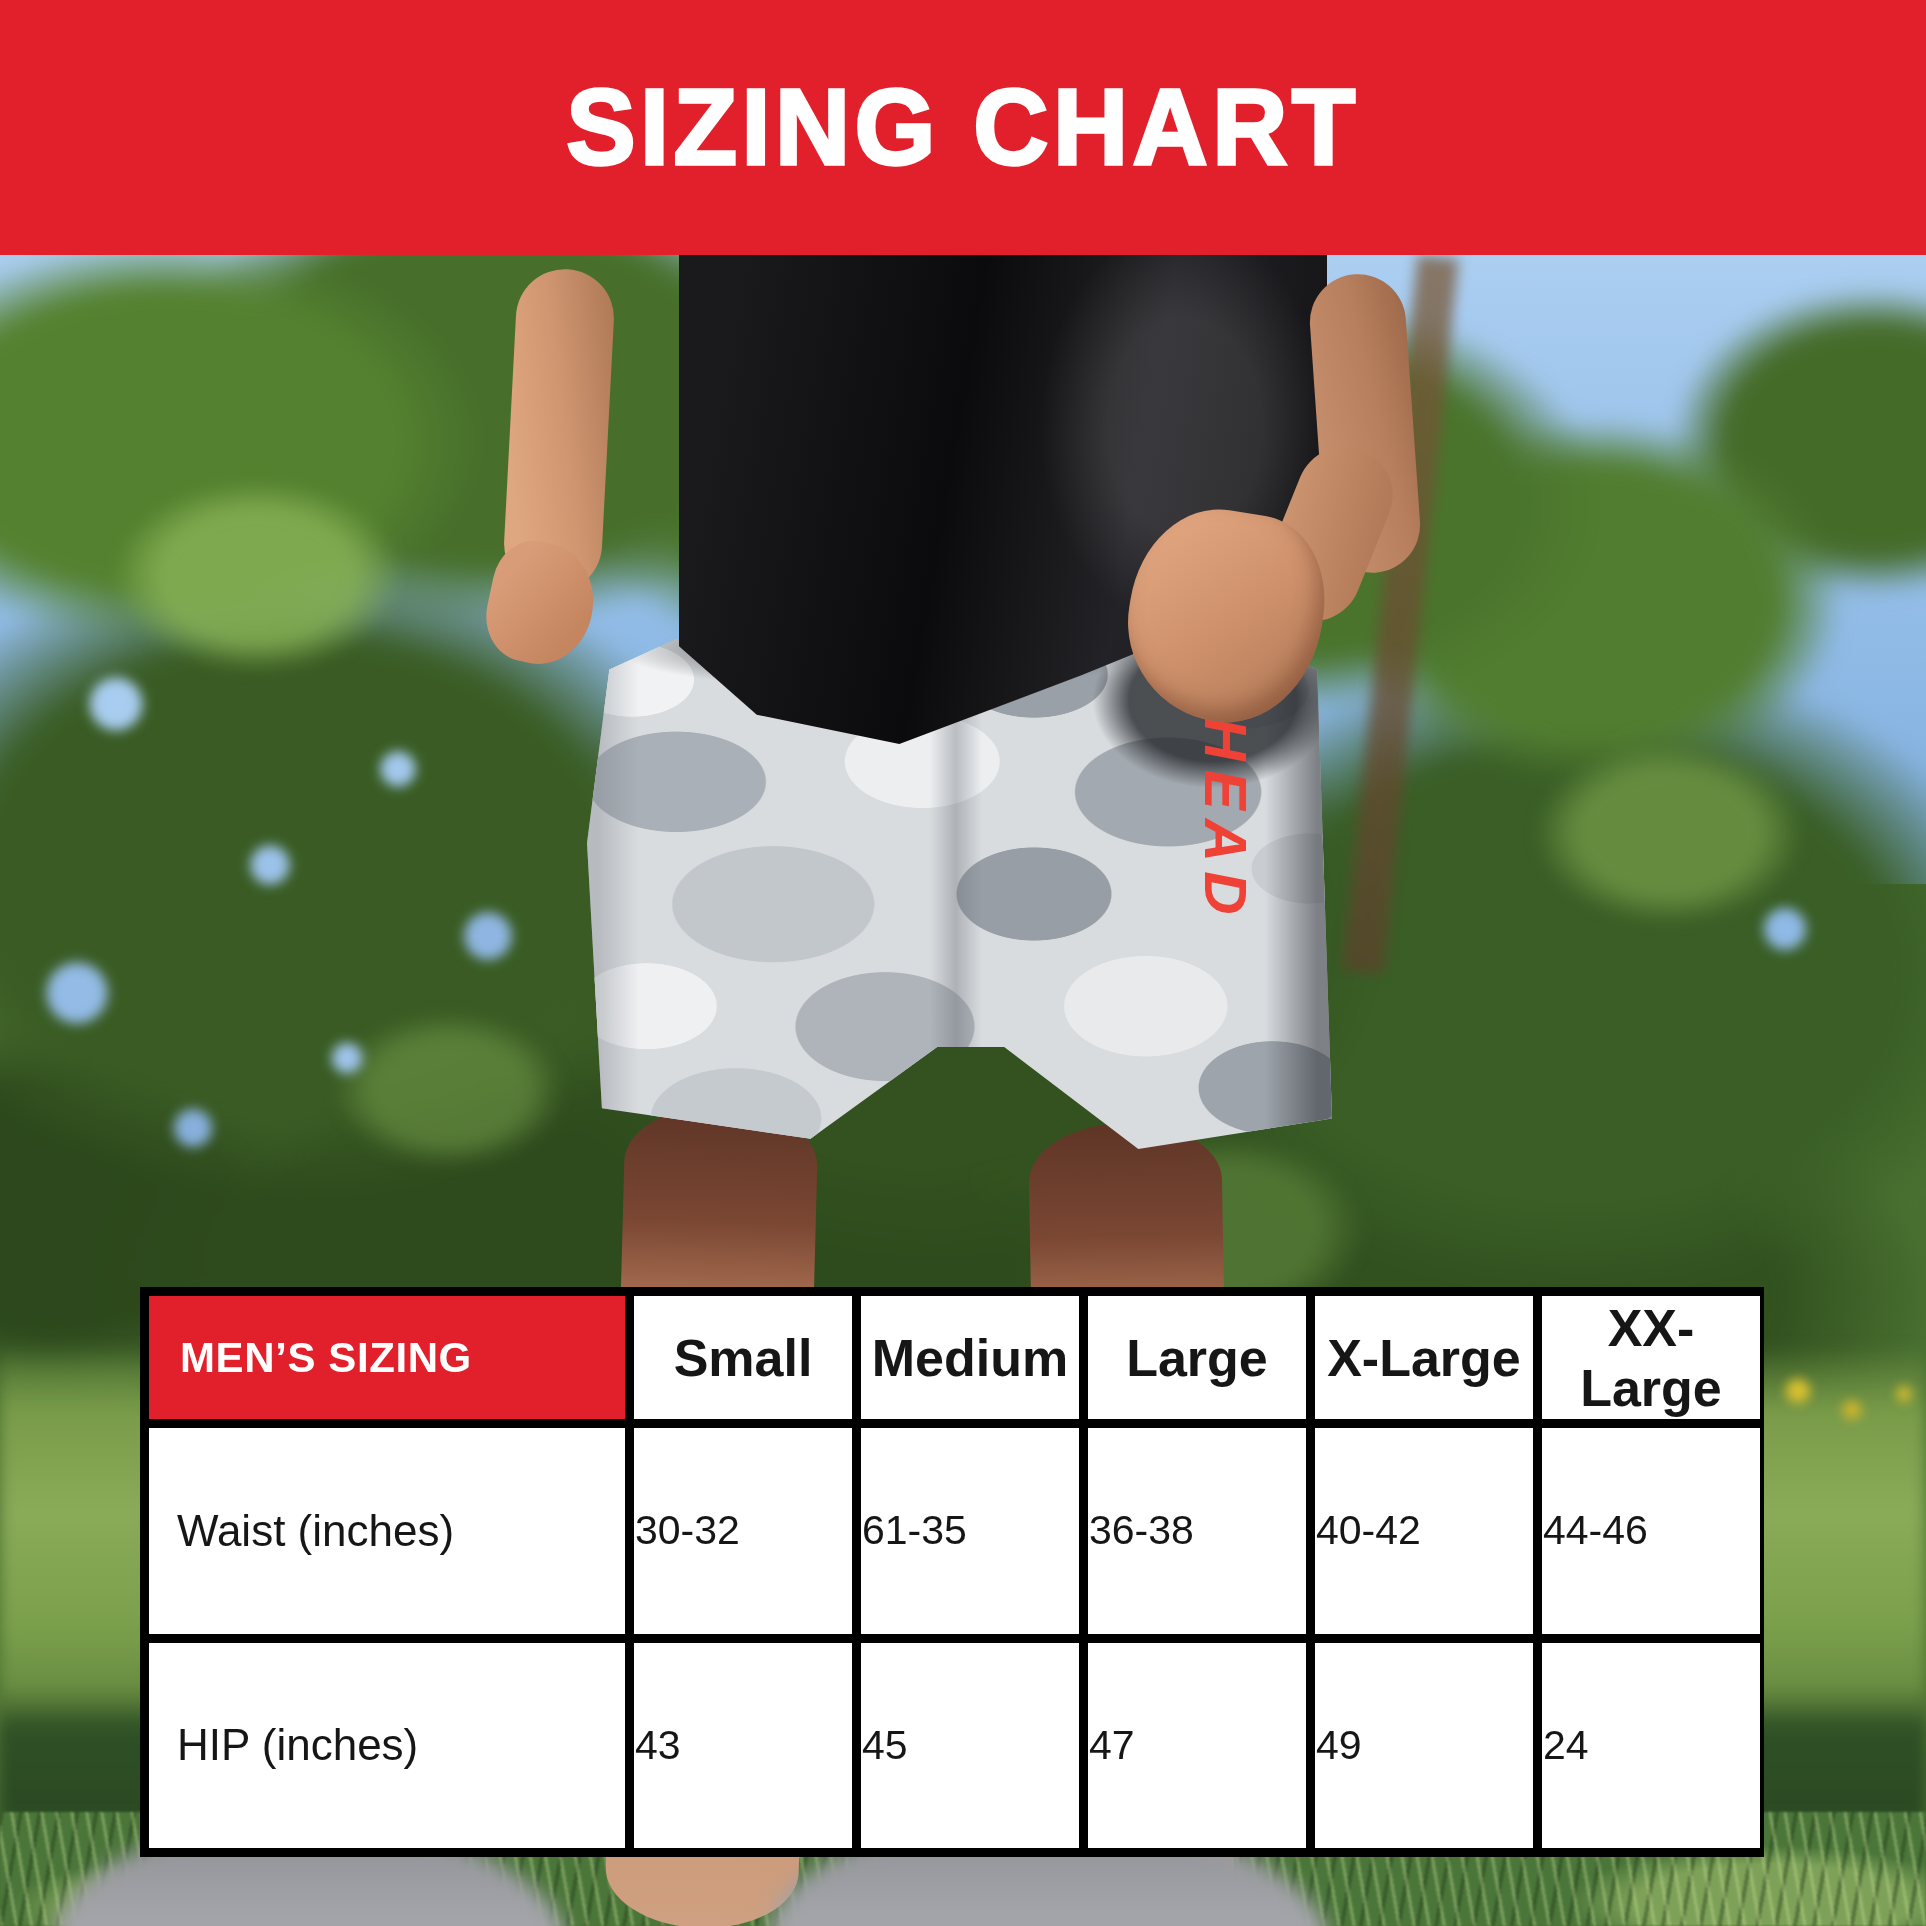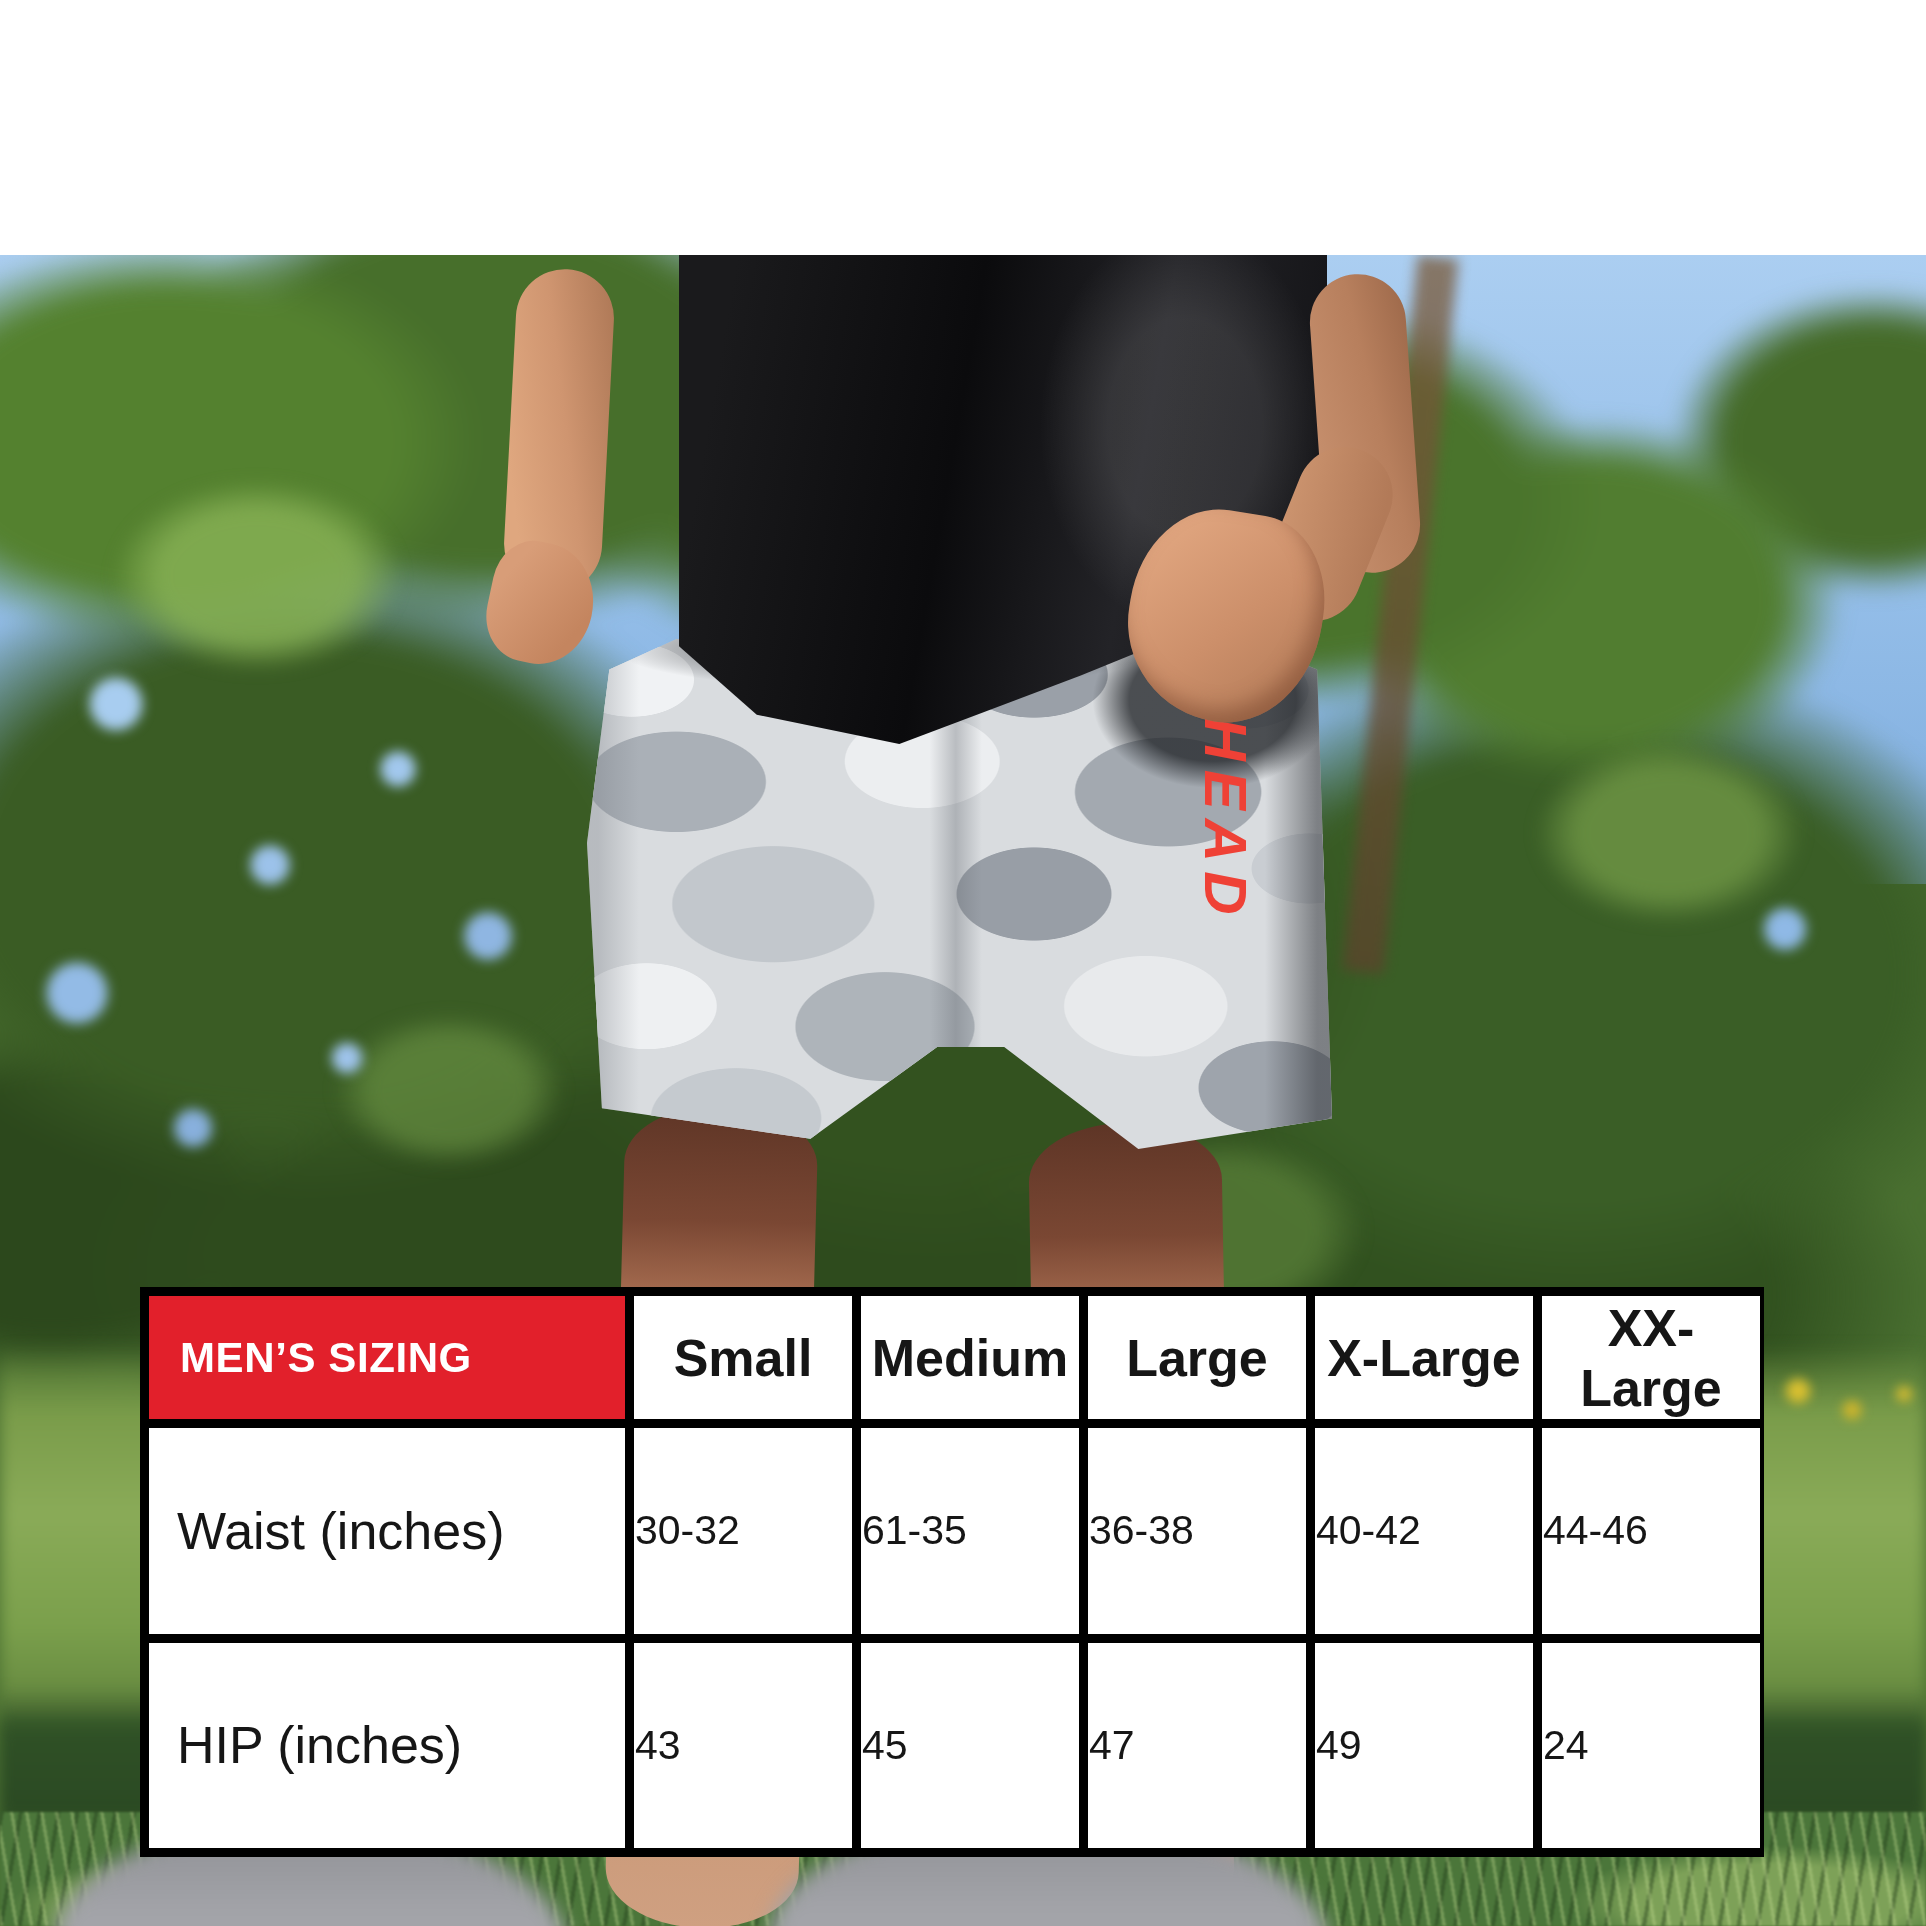--- a/index.html
+++ b/index.html
@@ -148,28 +148,31 @@
 
   
   .table-wrap{position:absolute;left:140px;top:1287px;width:1624px;height:570px;background:#000;}
   table.sizing{width:1624px;height:570px;table-layout:fixed;border-collapse:separate;border-spacing:9px;}
   col.c-label{width:476px;} col.c-size{width:218px;}
   th,td{background:#fff;color:#161616;vertical-align:middle;overflow:hidden;}
   thead tr{height:123px;} tbody tr{height:98px;}
   th.corner{background:var(--red,#e2202b);color:#fff;font-weight:700;font-size:42px;
     text-align:left;padding-left:31px;letter-spacing:0.6px;}
   th.size{font-weight:700;font-size:52px;text-align:center;}
-  td.rowlabel{font-weight:400;font-size:52px;text-align:left;padding-left:28px;}
+  td.rowlabel{font-weight:400;font-size:44px;text-align:left;padding-left:28px;}
   td.val{font-weight:400;font-size:41px;}
 </style>
 </head>
 <body>
 
 <div class="canvas" style="--red: #e2202b; --logo-red: #ef4136;">
 
+  <div class="banner">
+    <h1>SIZING CHART</h1>
+  </div>
 
   <div class="photo">
     <div class="sky"></div>
     <div class="trees"></div>
     <div class="tree-lights"></div>
     <div class="bokeh"></div>
     <div class="trunk"></div>
     <div class="grass-far"></div>
     <div class="flowers"></div>
     <div class="grass-shadow"></div>

